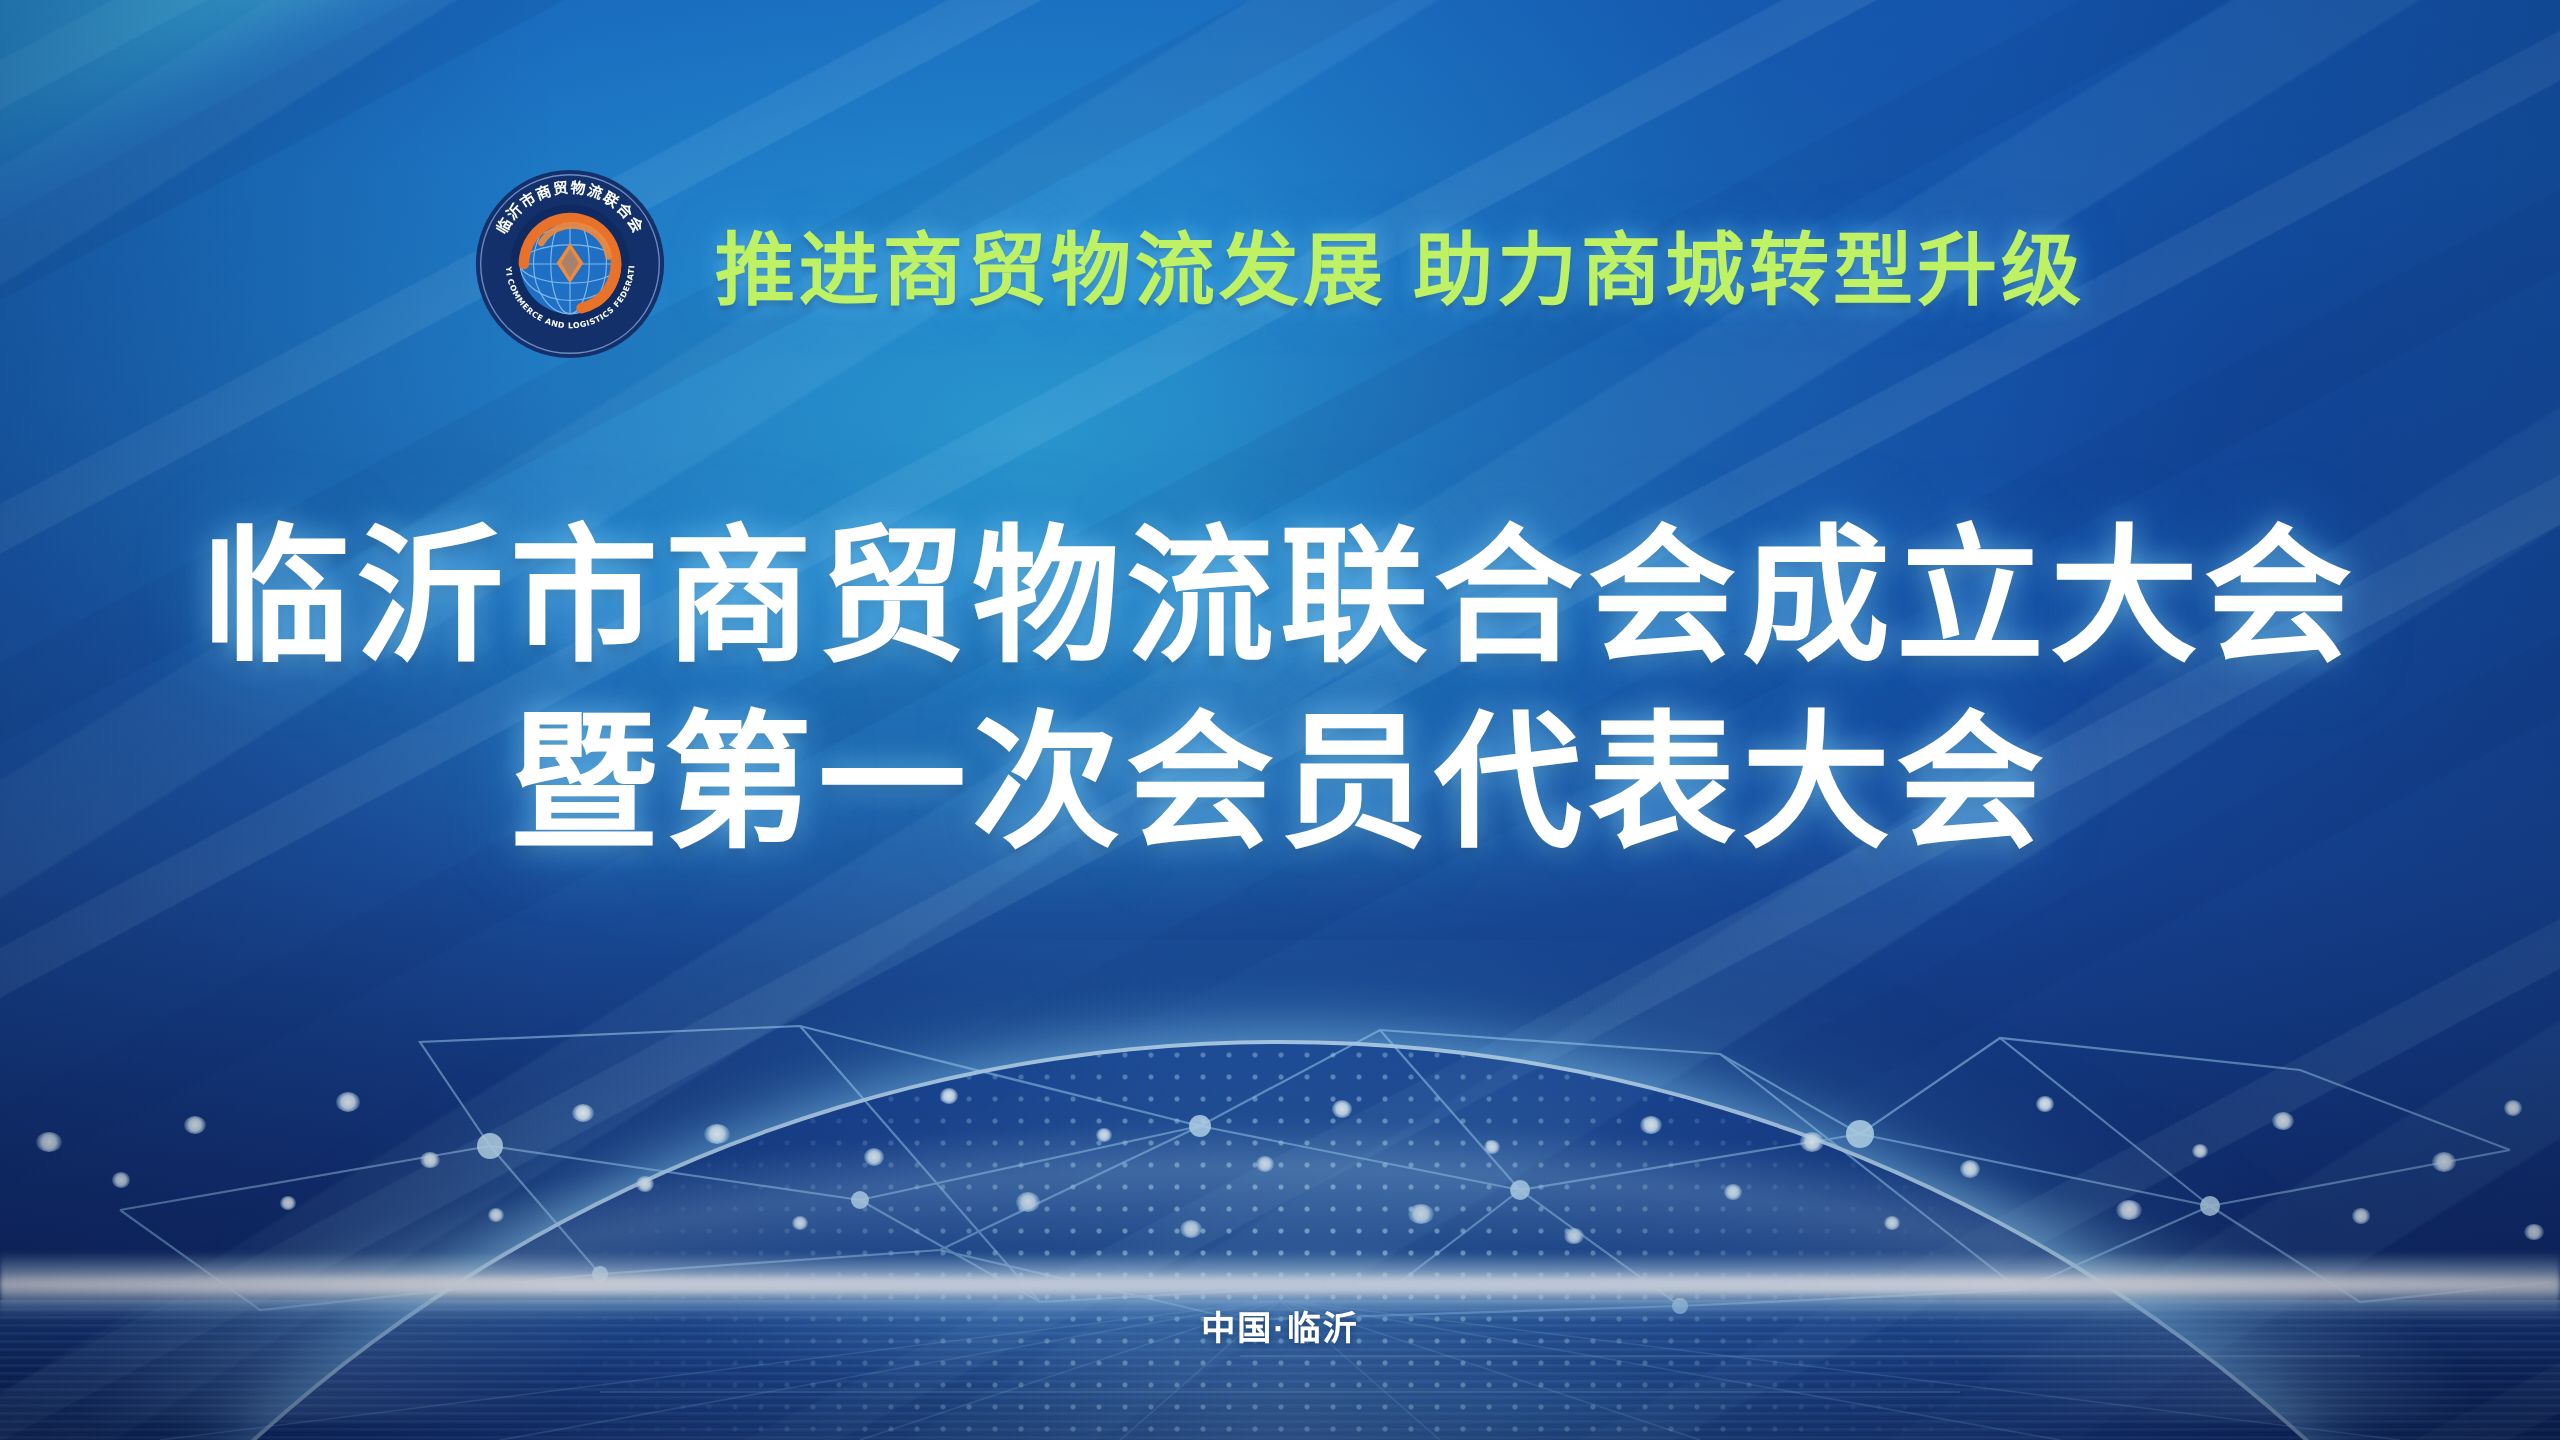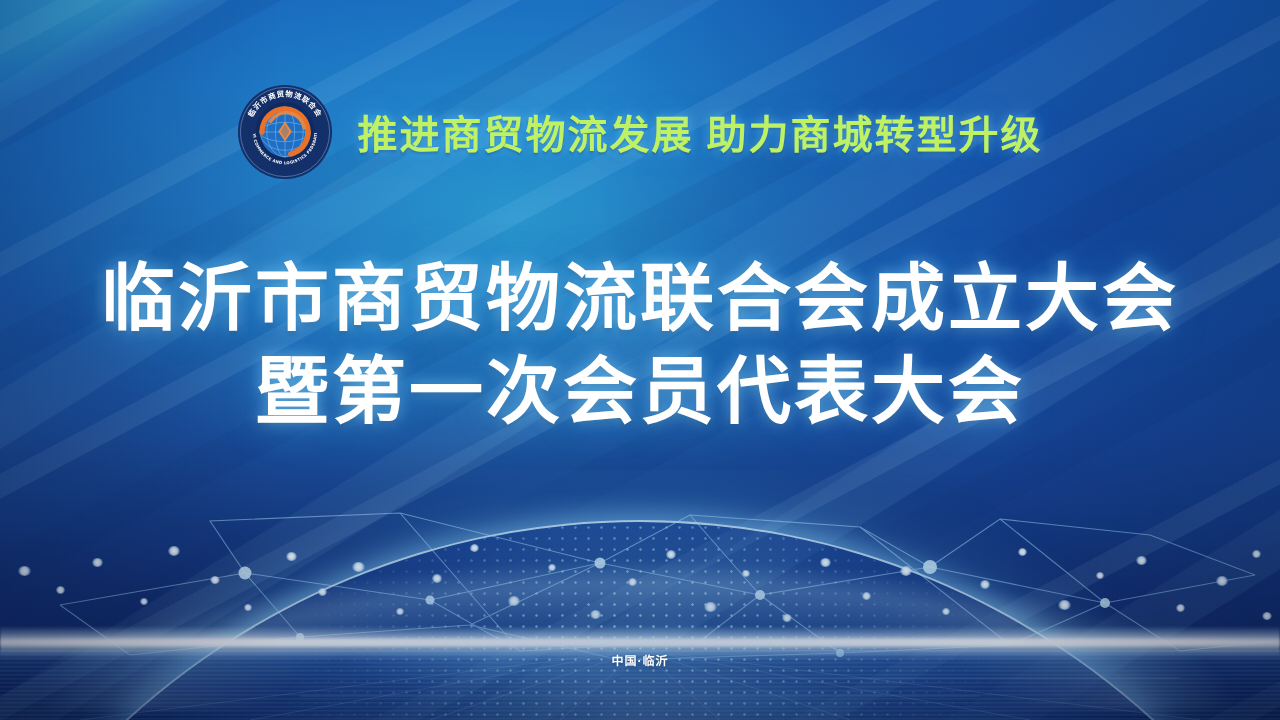--- a/index.html
+++ b/index.html
@@ -277,21 +277,21 @@
       0 3px 6px rgba(6,28,75,0.38);
   }
 
   
   .footer {
     position: absolute;
     left: 0; right: 0;
     top: 652px;
     text-align: center;
     color: #ffffff;
-    font-size: 12px;
+    font-size: 17px;
     font-weight: 700;
     line-height: 1.55;
     letter-spacing: 1px;
     text-shadow: 0 1px 4px rgba(6,30,80,0.70), 0 0 10px rgba(120,200,255,0.35);
   }
 </style>
 </head>
 <body>
 
 <div id="stage">

